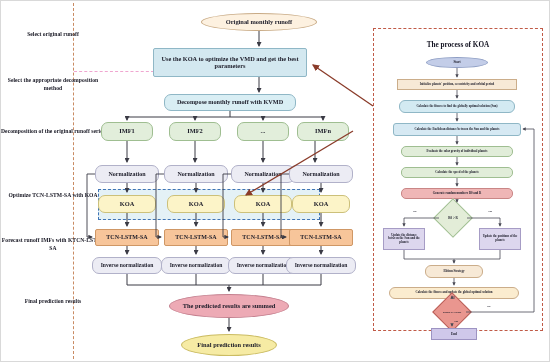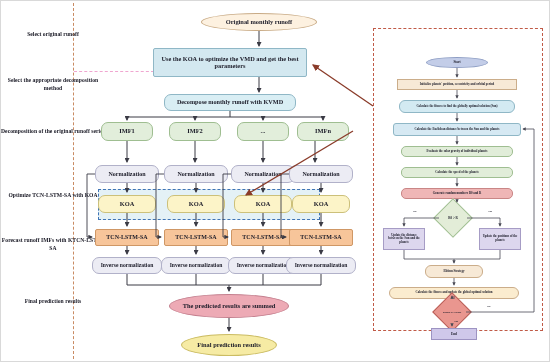--- a/index.html
+++ b/index.html
@@ -119,20 +119,21 @@
 
   <div class="node rrect inv" style="left:91px;">Inverse normalization</div>
   <div class="node rrect inv" style="left:160px;">Inverse normalization</div>
   <div class="node rrect inv" style="left:227px;">Inverse normalization</div>
   <div class="node rrect inv" style="left:285px;">Inverse normalization</div>
 
   <div class="node ellipse" id="summed">The predicted results are summed</div>
   <div class="node ellipse" id="finalres">Final prediction results</div>
 
   <div id="panel"></div>
+  <div id="ptitle">The process of KOA</div>
 
   <div class="pn" id="p_start">Start</div>
   <div class="pn" id="p_init">Initialize planets' position, eccentricity and orbital period</div>
   <div class="pn" id="p_fit">Calculate the fitness to find the globally optimal solution (Sun)</div>
   <div class="pn" id="p_euc">Calculate the Euclidean distance between the Sun and the planets</div>
   <div class="pn" id="p_grav">Evaluate the solar gravity of individual planets</div>
   <div class="pn" id="p_speed">Calculate the speed of the planets</div>
   <div class="pn" id="p_rand">Generate random numbers R0 and R</div>
 
   <div class="dia" id="p_r0r">

